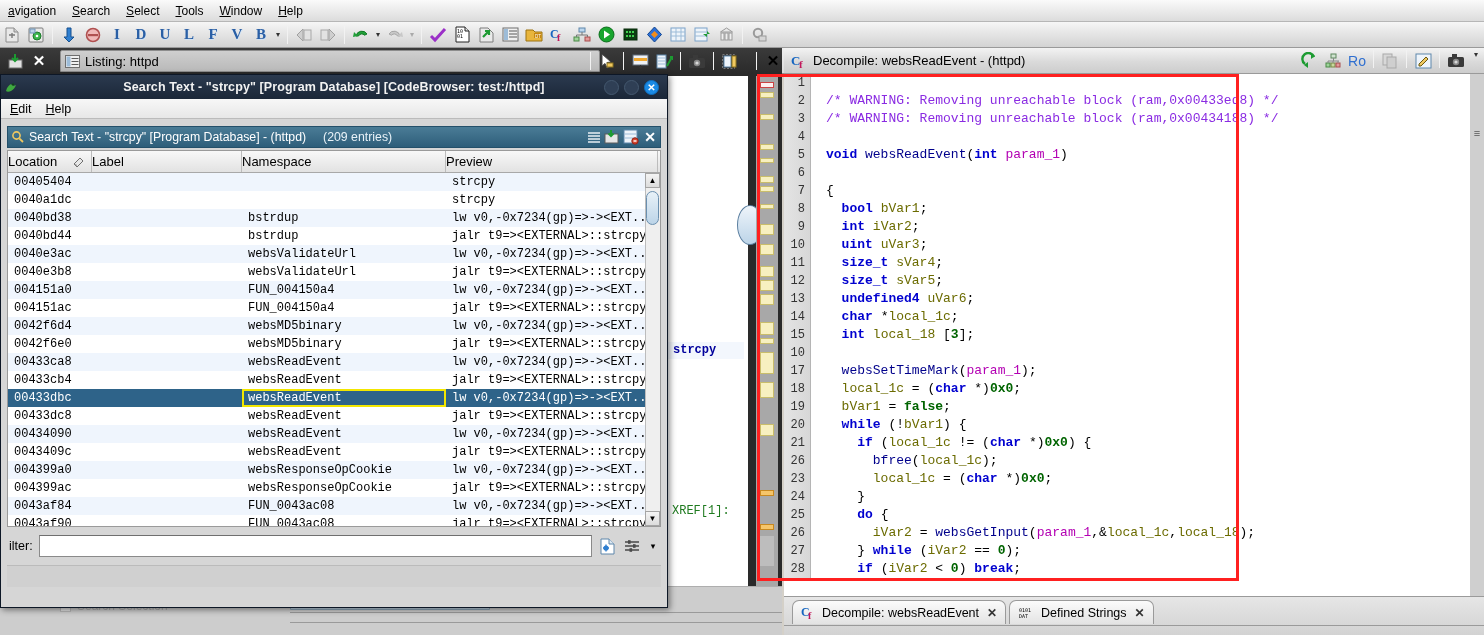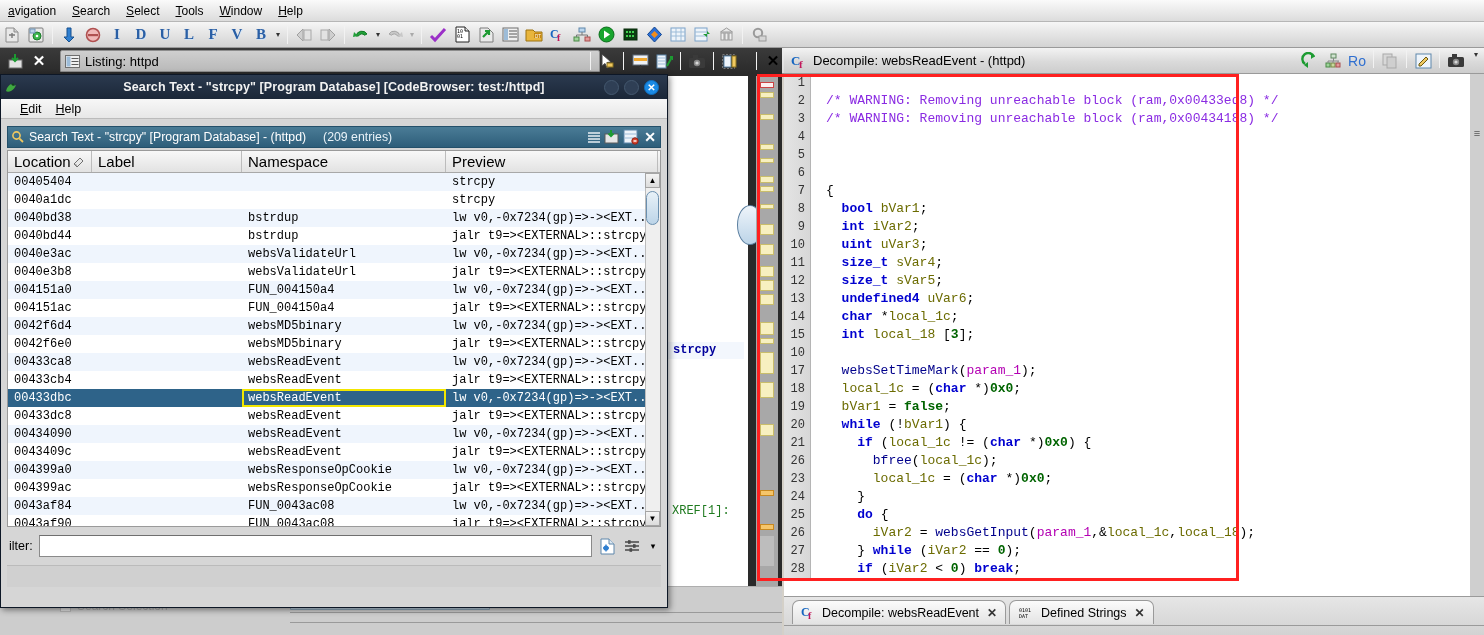--- a/index.html
+++ b/index.html
@@ -198,21 +198,21 @@
                       letter-spacing:.1px; }
   #dlg-title .wbtns { margin-left:auto; display:flex; align-items:center; gap:5px;
                       padding-right:8px; z-index:2; }
   .wbtn { width:15px; height:15px; border-radius:50%; background:#2f3f55;
           border:1px solid #44586f; }
   .wbtn.close { background:#1a8ae5; border-color:#0f6fc0; color:#fff; font-size:10px;
                 display:flex; align-items:center; justify-content:center; font-weight:bold; }
 
   #dlg-menubar { height:20px; background:linear-gradient(#f7f7f7,#e7e7e7);
                  border-bottom:1px solid #bbb; display:flex; align-items:center;
-                 padding-left:12px; }
+                 padding-left:2px; }
   #dlg-menubar .mi { padding:1px 7px; font-size:12.5px; }
 
   #dlg-body { padding:5px 4px 0 4px; }
 
   #tbl-hdr-bar {
     height:22px; margin:2px 2px 0 2px;
     background:linear-gradient(#4a7c96,#2e5e7a);
     display:flex; align-items:center; position:relative;
     border:1px solid #24506a;
   }
@@ -220,22 +220,22 @@
   #tbl-hdr-bar .btxt { color:#fff; font-size:12.3px; margin-left:4px; white-space:nowrap; }
   #tbl-hdr-bar .bcount { color:#e8f2f8; font-size:12.3px; margin-left:17px; }
   #tbl-hdr-bar .bright { margin-left:auto; display:flex; align-items:center; gap:3px;
                          padding-right:4px; }
 
   #tbl-area { margin:2px; background:#fff; border:1px solid #9a9a9a; position:relative;
               height:377px; overflow:hidden; }
   #tbl-colhdr { display:flex; height:22px;
                 background:linear-gradient(#f8f8f8,#e2e2e2);
                 border-bottom:1px solid #a8a8a8; }
-  #tbl-colhdr .ch { border-right:1px solid #bcbcbc; font-size:15px;
-                    display:flex; align-items:center; padding-left:6px; position:relative; }
+  #tbl-colhdr .ch { border-right:1px solid #bcbcbc; font-size:13px;
+                    display:flex; align-items:center; position:relative; }
   .c-loc { width:84px; }
   .c-lab { width:150px; }
   .c-ns  { width:204px; }
   .c-pv  { width:212px; }
   .sorticon { position:absolute; right:6px; top:4px; width:12px; height:12px; }
 
   .trow { display:flex; height:18px; line-height:18px;
           font-family:"Liberation Mono", monospace; font-size:12px; }
   .trow.alt { background:#eff5fd; }
   .trow.sel { background:#2e6389; color:#fff; }
@@ -611,21 +611,21 @@
 <div id="bottom-line1"></div>
 <div id="bottom-line2"></div>
 
 <div id="decomp-right"></div>
 <div id="decomp-panel">
   <div id="code-wrap">
       <div class="cline"><div class="ln">1</div><div class="ct"></div></div>
       <div class="cline"><div class="ln">2</div><div class="ct"><span class="cm">/* WARNING: Removing unreachable block (ram,0x00433ed8) */</span></div></div>
       <div class="cline"><div class="ln">3</div><div class="ct"><span class="cm">/* WARNING: Removing unreachable block (ram,0x00434188) */</span></div></div>
       <div class="cline"><div class="ln">4</div><div class="ct"></div></div>
-      <div class="cline"><div class="ln">5</div></div>
+      <div class="cline"><div class="ln">5</div><div class="ct"><span class="k">void </span><span class="fn">websReadEvent</span><span class="pl">(</span><span class="k">int </span><span class="pm">param_1</span><span class="pl">)</span></div></div>
       <div class="cline"><div class="ln">6</div><div class="ct"></div></div>
       <div class="cline"><div class="ln">7</div><div class="ct"><span class="pl">{</span></div></div>
       <div class="cline"><div class="ln">8</div><div class="ct"><span class="pl">  </span><span class="k">bool </span><span class="vr">bVar1</span><span class="pl">;</span></div></div>
       <div class="cline"><div class="ln">9</div><div class="ct"><span class="pl">  </span><span class="k">int </span><span class="vr">iVar2</span><span class="pl">;</span></div></div>
       <div class="cline"><div class="ln">10</div><div class="ct"><span class="pl">  </span><span class="k">uint </span><span class="vr">uVar3</span><span class="pl">;</span></div></div>
       <div class="cline"><div class="ln">11</div><div class="ct"><span class="pl">  </span><span class="k">size_t </span><span class="vr">sVar4</span><span class="pl">;</span></div></div>
       <div class="cline"><div class="ln">12</div><div class="ct"><span class="pl">  </span><span class="k">size_t </span><span class="vr">sVar5</span><span class="pl">;</span></div></div>
       <div class="cline"><div class="ln">13</div><div class="ct"><span class="pl">  </span><span class="k">undefined4 </span><span class="vr">uVar6</span><span class="pl">;</span></div></div>
       <div class="cline"><div class="ln">14</div><div class="ct"><span class="pl">  </span><span class="k">char </span><span class="pl">*</span><span class="vr">local_1c</span><span class="pl">;</span></div></div>
       <div class="cline"><div class="ln">15</div><div class="ct"><span class="pl">  </span><span class="k">int </span><span class="vr">local_18 </span><span class="pl">[</span><span class="num">3</span><span class="pl">];</span></div></div>

